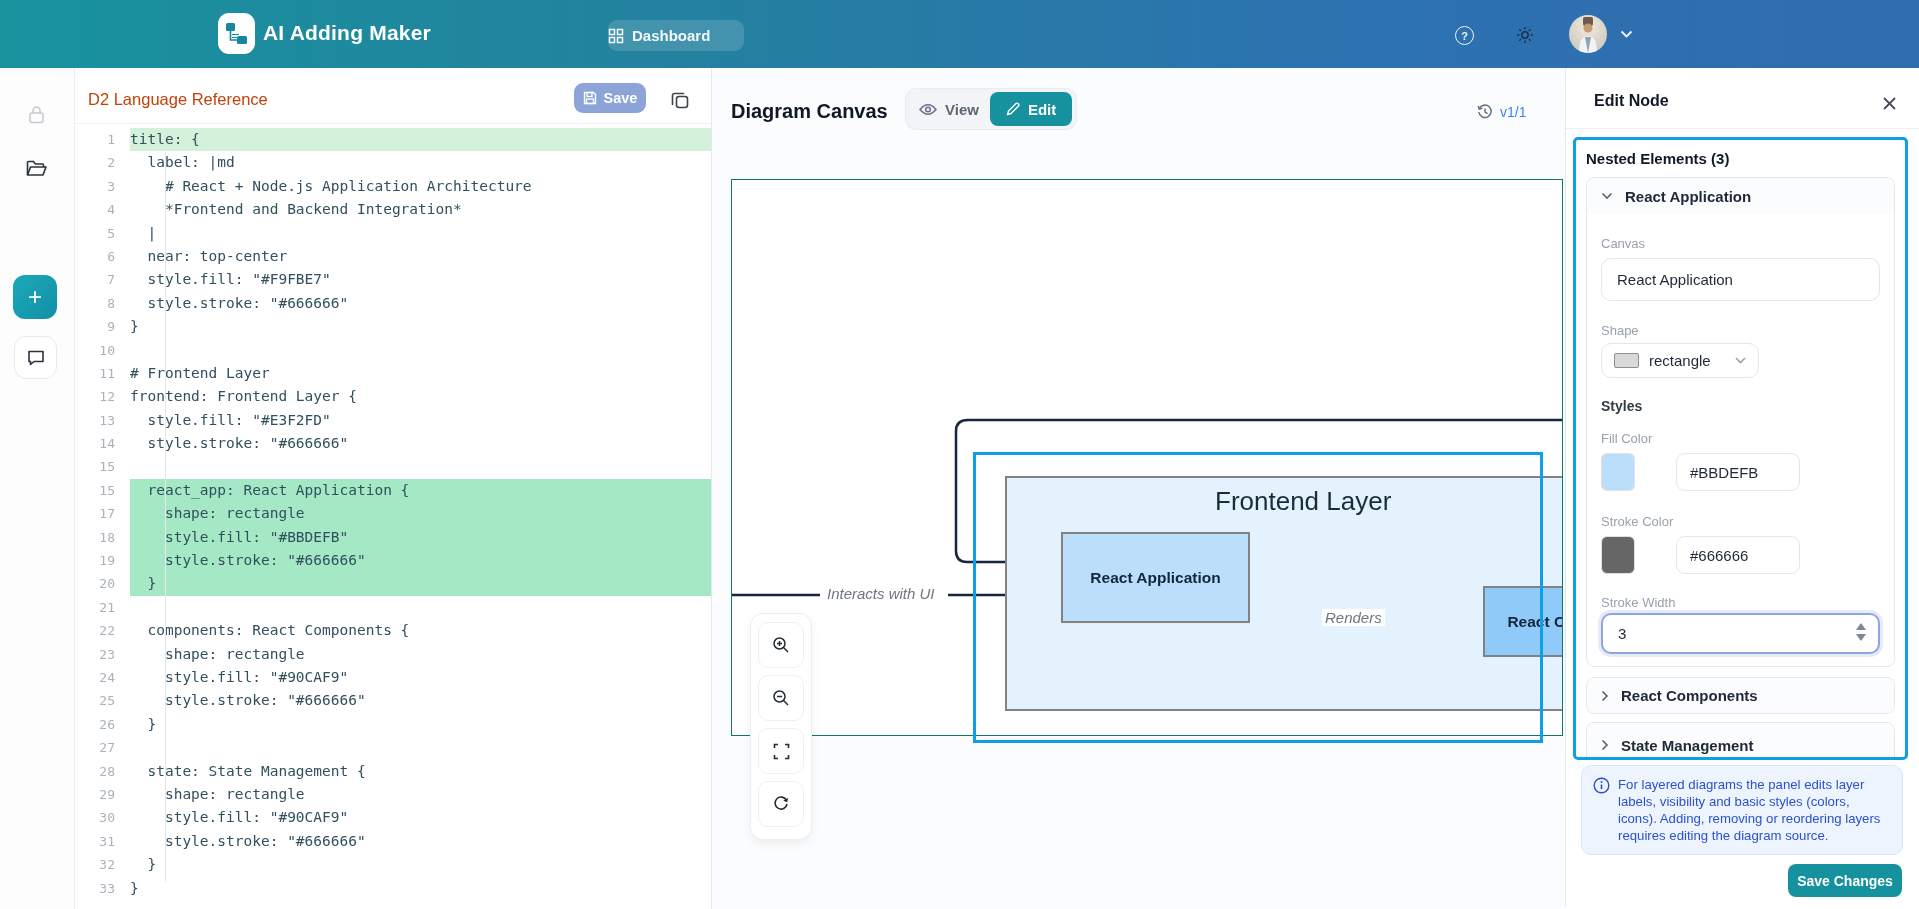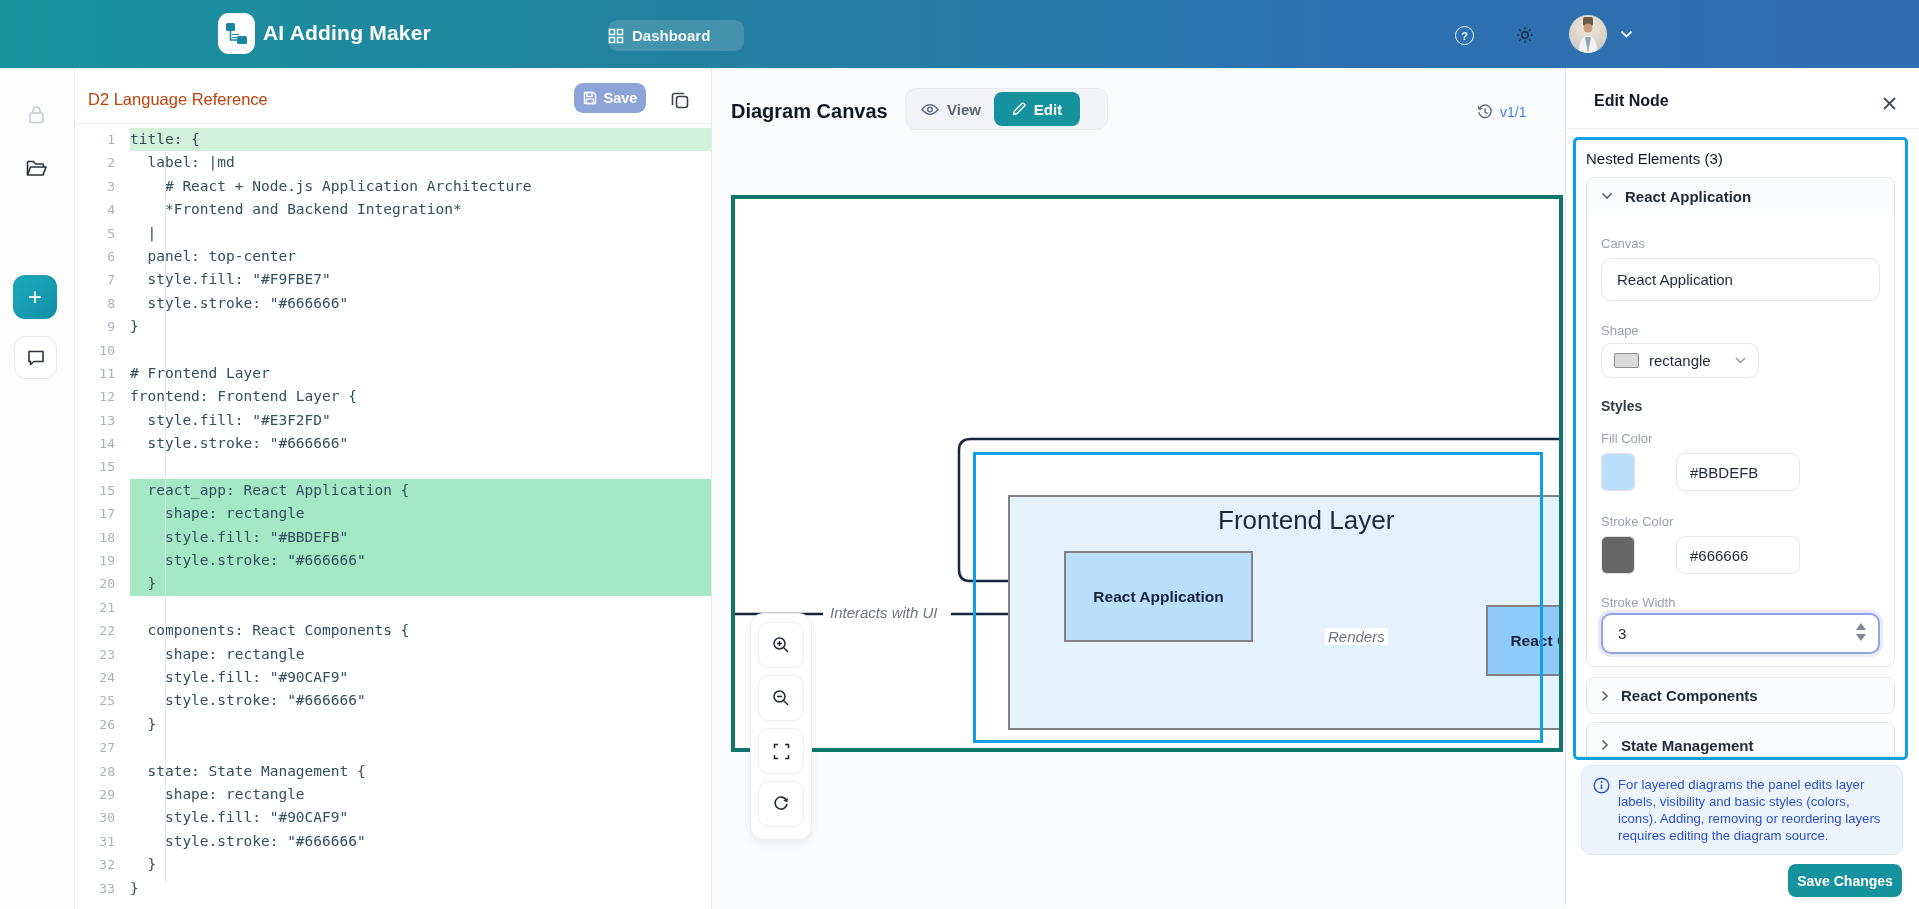--- a/index.html
+++ b/index.html
@@ -44,30 +44,30 @@
   .crow { display:flex; height:23.4px; align-items:center; }
   .ln { width:55px; text-align:right; padding-right:15px; font:13px/23.4px "DejaVu Sans Mono", monospace; color:#a9b2bc; flex:none; }
   .ct { flex:1; font:14.5px/23.4px "DejaVu Sans Mono", monospace; color:#31505e; white-space:pre; height:23.4px; }
   .hl-light .ct { background:#d4f1dc; }
   .hl-strong .ct { background:#a5e8c6; }
   .indent-guide { left:90px; top:84px; width:1px; height:730px; background:#e4e8eb; }
 
   
   #canvas-col { left:712px; top:68px; width:853px; height:841px; background:#fbfcfd; }
   .cv-title { position:absolute; left:19px; top:32px; font-size:20px; font-weight:bold; color:#101828; }
-  .toggle { position:absolute; left:193px; top:20px; width:203px; height:42px; background:#f2f4f7;
+  .toggle { position:absolute; left:193px; top:20px; width:172px; height:42px; background:#f2f4f7;
     border:1px solid #e9ebef; border-radius:11px; display:flex; align-items:center; padding:4px; gap:2px; }
   .tg-btn { height:34px; border:none; border-radius:8px; display:flex; align-items:center; justify-content:center;
     gap:8px; font-size:15px; font-weight:600; cursor:pointer; }
   .tg-view { width:82px; background:transparent; color:#5d6673; }
   .tg-edit { width:86px; background:#16929e; color:#fff; }
   .version { position:absolute; left:765px; top:36px; display:flex; align-items:center; gap:7px;
     font-size:14px; color:#3e83f6; cursor:pointer; }
   .canvas-card { position:absolute; left:19px; top:111px; width:832px; height:557px; background:#fff;
-    border:4px solid #0f766e; overflow:hidden;margin-top:16px; }
+    border:1px solid #0f766e; overflow:hidden; }
   .dg-container { position:absolute; left:273px; top:296px; width:600px; height:235px;
     background:#E3F2FD; border:2px solid #828282; }
   .dg-container-label { position:absolute; left:208px; top:8px; font-size:26px; color:#1c2b3c; white-space:nowrap; }
   .dg-node { position:absolute; border:2px solid #828282; display:flex; align-items:center; justify-content:center;
     font-weight:bold; font-size:15.5px; color:#14253e; white-space:nowrap; }
   .dg-react-app { left:329px; top:352px; width:189px; height:91px; background:#BBDEFB; }
   .dg-react-comp { left:751px; top:406px; width:190px; height:71px; background:#90CAF9; }
   .edge-label { position:absolute; font-style:italic; font-size:15px; color:#6f7680; background:#fff; padding:0 3px; white-space:nowrap; }
   .selection-rect { left:973px; top:452px; width:570px; height:291px; border:3px solid #0d9fe8; z-index:20; pointer-events:none; }
   .zoom-toolbar { left:750px; top:613px; width:62px; height:227px; background:#fff; border:1px solid #ededf1;
@@ -77,21 +77,21 @@
     display:flex; align-items:center; justify-content:center; cursor:pointer; }
 
   
   #panel { left:1565px; top:68px; width:354px; height:838px; background:#fff; border-left:1px solid #e6e8ed; }
   .pn-title { position:absolute; left:28px; top:24px; font-size:16px; font-weight:bold; color:#111827; }
   .pn-close { position:absolute; left:312px; top:24px; width:22px; height:22px; border:none; background:none;
     cursor:pointer; display:flex; align-items:center; justify-content:center; }
   .pn-divider { position:absolute; left:0; top:60px; width:354px; height:1px; background:#eceef1; }
   .outline-box { position:absolute; left:7px; top:69px; width:335px; height:623px; border:3px solid #0d9fe8;
     border-radius:5px; overflow:hidden; padding:10px; }
-  .nested-hd { font-size:15px; font-weight:400; color:#111827; height:20px; margin-bottom:7px; }
+  .nested-hd { font-size:15px; font-weight:700; color:#111827; height:20px; margin-bottom:7px; }
   .acc-card { border:1px solid #e4e7eb; border-radius:8px; background:#fff; overflow:hidden; }
   .acc-head { height:36px; display:flex; align-items:center; gap:12px; padding:0 14px; background:#fbfcfd; cursor:pointer; }
   .acc-label { font-size:15px; font-weight:600; color:#1f2937; }
   .acc-body { padding:14px 14px 12px; }
   .f-label { font-size:13px; color:#99a1ac; height:18px; }
   .txt-input { width:100%; height:43px; border:1px solid #e3e6ea; border-radius:10px; padding:0 15px;
     font-size:15px; color:#1f2937; font-family:"Liberation Sans",sans-serif; background:#fff; }
   .shape-select { width:158px; height:35px; border:1px solid #e3e6ea; border-radius:10px; display:flex;
     align-items:center; gap:10px; padding:0 12px; cursor:pointer; background:#fff; }
   .shape-swatch { width:25px; height:15px; background:#d9d9d9; border:1.5px solid #8f8f8f; border-radius:2px; }
@@ -225,21 +225,21 @@
         <div class="crow">
           <span class="ln">4</span>
           <span class="ct">    *Frontend and Backend Integration*</span>
         </div>
         <div class="crow">
           <span class="ln">5</span>
           <span class="ct">  |</span>
         </div>
         <div class="crow">
           <span class="ln">6</span>
-          <span class="ct">  panel: top-center</span>
+          <span class="ct">  near: top-center</span>
         </div>
         <div class="crow">
           <span class="ln">7</span>
           <span class="ct">  style.fill: "#F9FBE7"</span>
         </div>
         <div class="crow">
           <span class="ln">8</span>
           <span class="ct">  style.stroke: "#666666"</span>
         </div>
         <div class="crow">

